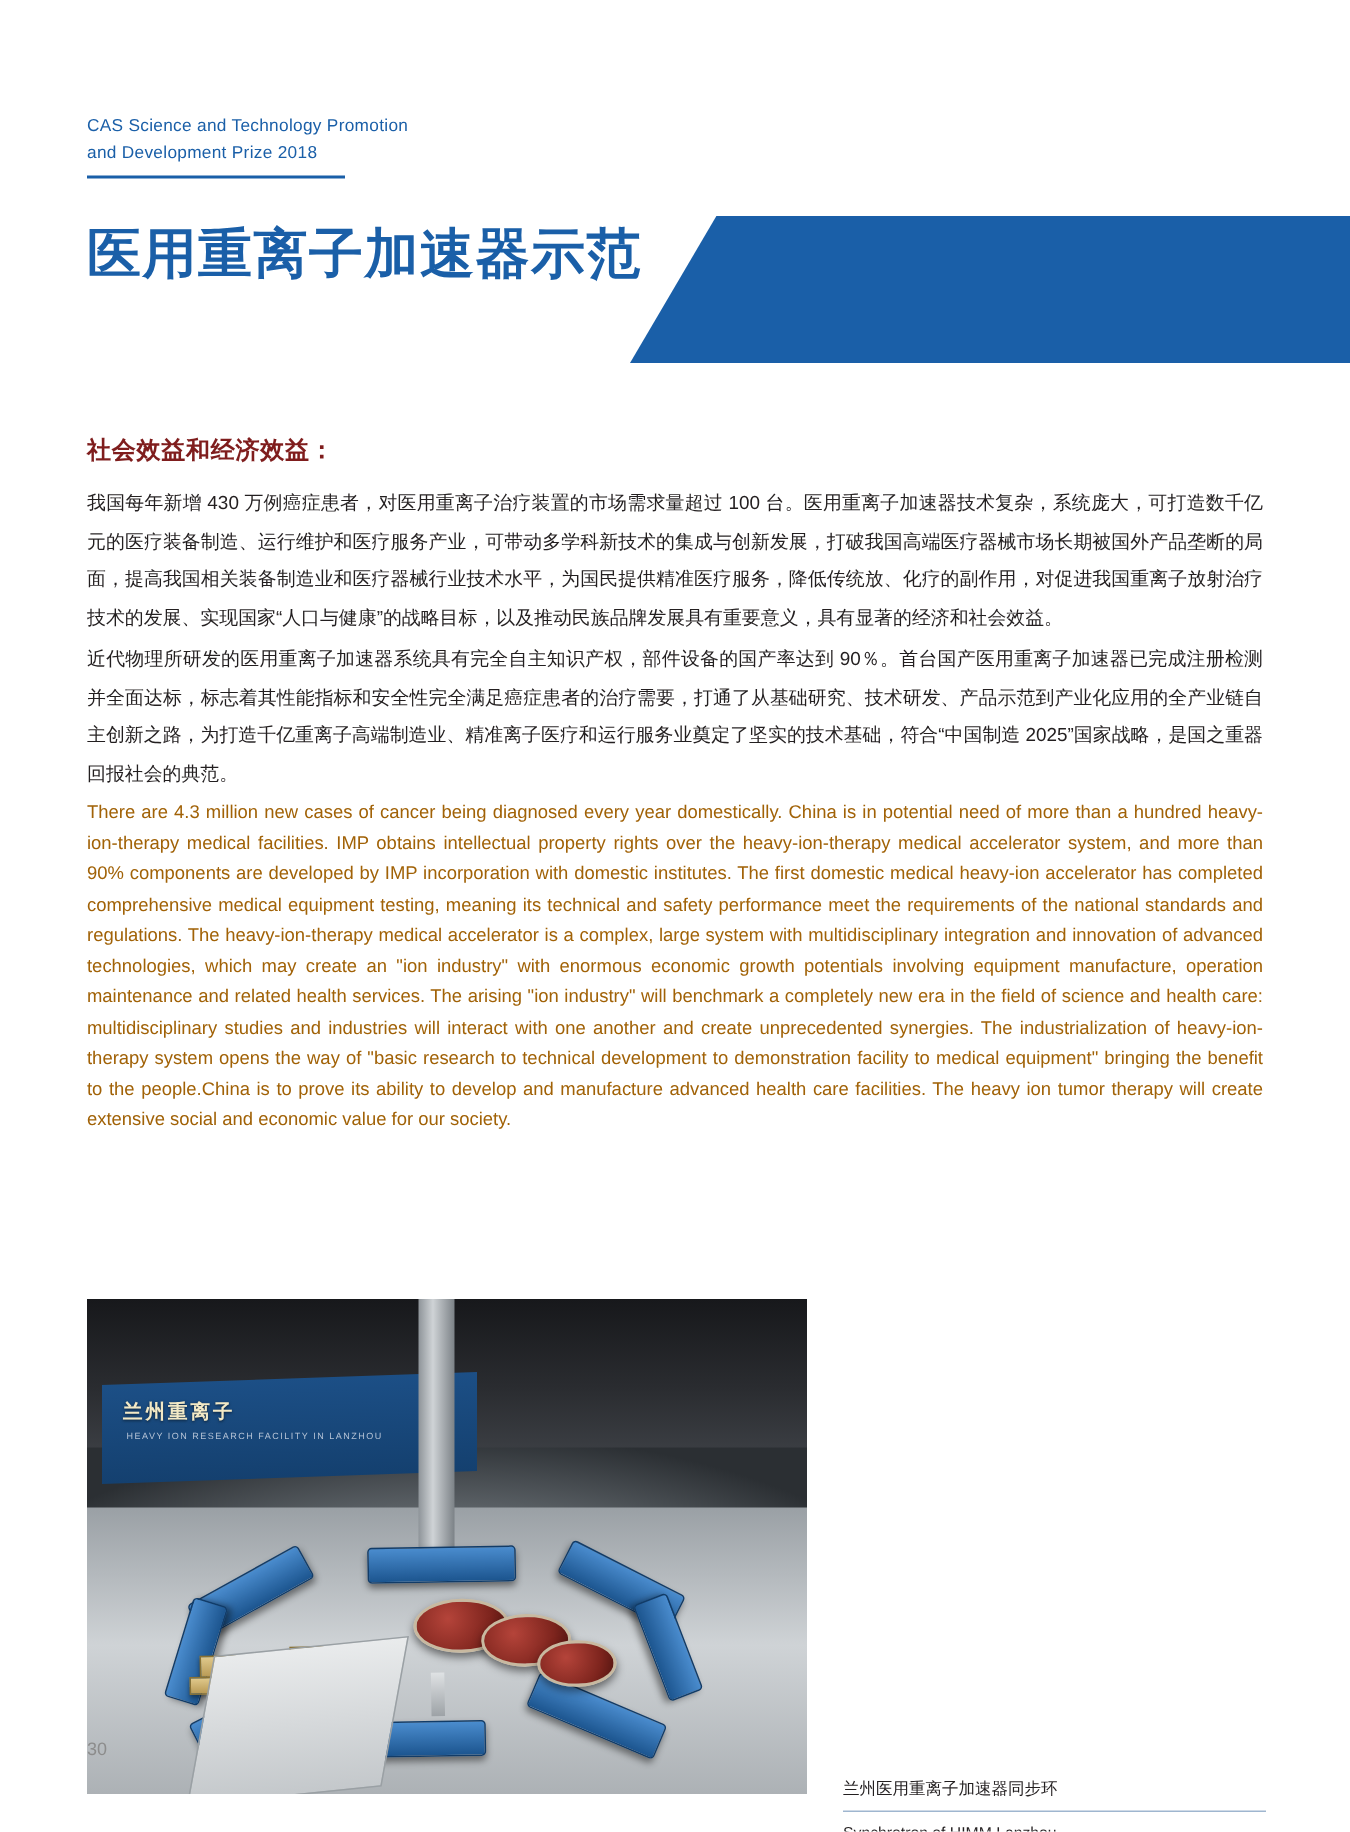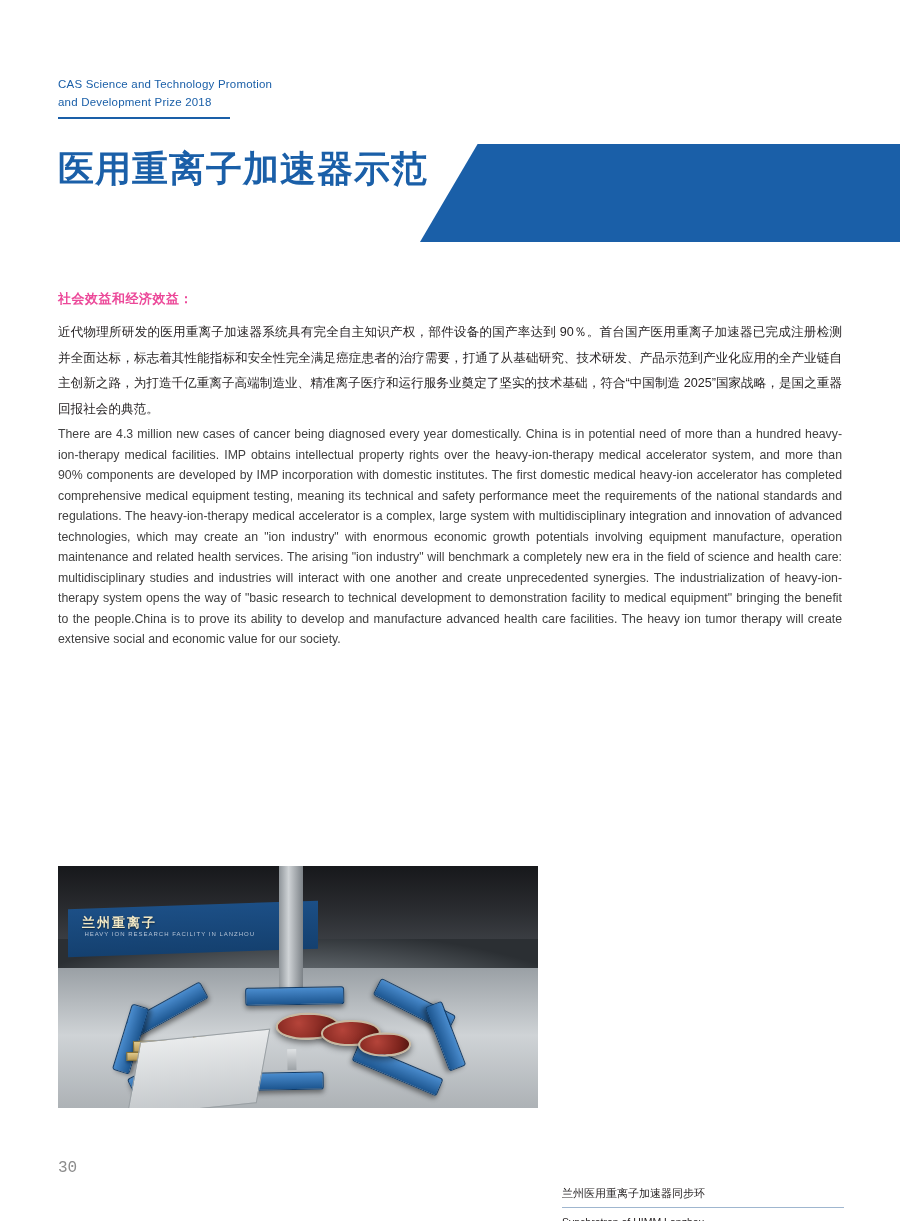--- a/index.html
+++ b/index.html
@@ -75,23 +75,23 @@
   }
 
   
   .content {
     position: absolute;
     left: 58px;
     top: 262px;
     width: 784px;
   }
   h2.section-cn {
-    font-size: 13px;
+    font-size: 16px;
     font-weight: bold;
-    color: #ec4899;
+    color: #7f1d1d;
     margin: 0 0 12px 0;
     letter-spacing: 0.5px;
   }
   p.cn {
     font-size: 12.6px;
     line-height: 25.5px;
     margin: 0 0 2px 0;
     text-align: justify;
     text-justify: inter-ideograph;
     color: #231f20;
@@ -102,30 +102,30 @@
     font-weight: bold;
     color: #1a5fa8;
     margin: 26px 0 12px 0;
     letter-spacing: 0.2px;
   }
   p.en {
     font-size: 12.3px;
     line-height: 20.5px;
     margin: 0;
     text-align: justify;
-    color: #404040;
+    color: #a16207;
   }
 
   
   .figure {
     position: absolute;
     left: 58px;
     top: 838px;
     width: 480px;
-    height: 242px;
+    height: 330px;
     overflow: hidden;
     background: #0b0c10;
   }
   .photo {
     position: absolute;
     inset: 0;
     background:
       radial-gradient(ellipse 70% 45% at 50% 72%, #b9bdc2 0%, #8b9196 38%, #5b6166 66%, #2b2f33 100%),
       linear-gradient(#1b1d20, #1b1d20);
   }
@@ -262,23 +262,22 @@
     font-size: 10.5px;
     color: #231f20;
     line-height: 16px;
   }
 
   
   .folio {
     position: absolute;
     left: 58px;
     top: 1131px;
-    font-size: 16px;
+    font-size: 12px;
     color: #8c8c8c;
-    font-family: Liberation Mono, monospace;
   }
 </style>
 </head>
 <body>
 
 <div class="page">
 
   <div class="runhead">
     <div class="line">CAS Science and Technology Promotion</div>
     <div class="line">and Development Prize 2018</div>
@@ -287,20 +286,21 @@
 
   <div class="banner">
     <div class="bandshape"></div>
   </div>
   <div class="title-cn">
     <span>医用重离子加速器示范</span>
   </div>
 
   <div class="content">
     <h2 class="section-cn">社会效益和经济效益：</h2>
+    <p class="cn">我国每年新增 430 万例癌症患者，对医用重离子治疗装置的市场需求量超过 100 台。医用重离子加速器技术复杂，系统庞大，可打造数千亿元的医疗装备制造、运行维护和医疗服务产业，可带动多学科新技术的集成与创新发展，打破我国高端医疗器械市场长期被国外产品垄断的局面，提高我国相关装备制造业和医疗器械行业技术水平，为国民提供精准医疗服务，降低传统放、化疗的副作用，对促进我国重离子放射治疗技术的发展、实现国家“人口与健康”的战略目标，以及推动民族品牌发展具有重要意义，具有显著的经济和社会效益。</p>
     <p class="cn">近代物理所研发的医用重离子加速器系统具有完全自主知识产权，部件设备的国产率达到 90％。首台国产医用重离子加速器已完成注册检测并全面达标，标志着其性能指标和安全性完全满足癌症患者的治疗需要，打通了从基础研究、技术研发、产品示范到产业化应用的全产业链自主创新之路，为打造千亿重离子高端制造业、精准离子医疗和运行服务业奠定了坚实的技术基础，符合“中国制造 2025”国家战略，是国之重器回报社会的典范。</p>
 
     <p class="en">There are 4.3 million new cases of cancer being diagnosed every year domestically. China is in potential need of more than a hundred heavy-ion-therapy medical facilities. IMP obtains intellectual property rights over the heavy-ion-therapy medical accelerator system, and more than 90% components are developed by IMP incorporation with domestic institutes. The first domestic medical heavy-ion accelerator has completed comprehensive medical equipment testing, meaning its technical and safety performance meet the requirements of the national standards and regulations. The heavy-ion-therapy medical accelerator is a complex, large system with multidisciplinary integration and innovation of advanced technologies, which may create an "ion industry" with enormous economic growth potentials involving equipment manufacture, operation maintenance and related health services. The arising "ion industry" will benchmark a completely new era in the field of science and health care: multidisciplinary studies and industries will interact with one another and create unprecedented synergies. The industrialization of heavy-ion-therapy system opens the way of "basic research to technical development to demonstration facility to medical equipment" bringing the benefit to the people.China is to prove its ability to develop and manufacture advanced health care facilities. The heavy ion tumor therapy will create extensive social and economic value for our society.</p>
   </div>
 
   <div class="figure">
     <div class="photo">
       <div class="ceiling"></div>
       <div class="backwall"></div>
       <div class="banner-text">兰州重离子</div>

